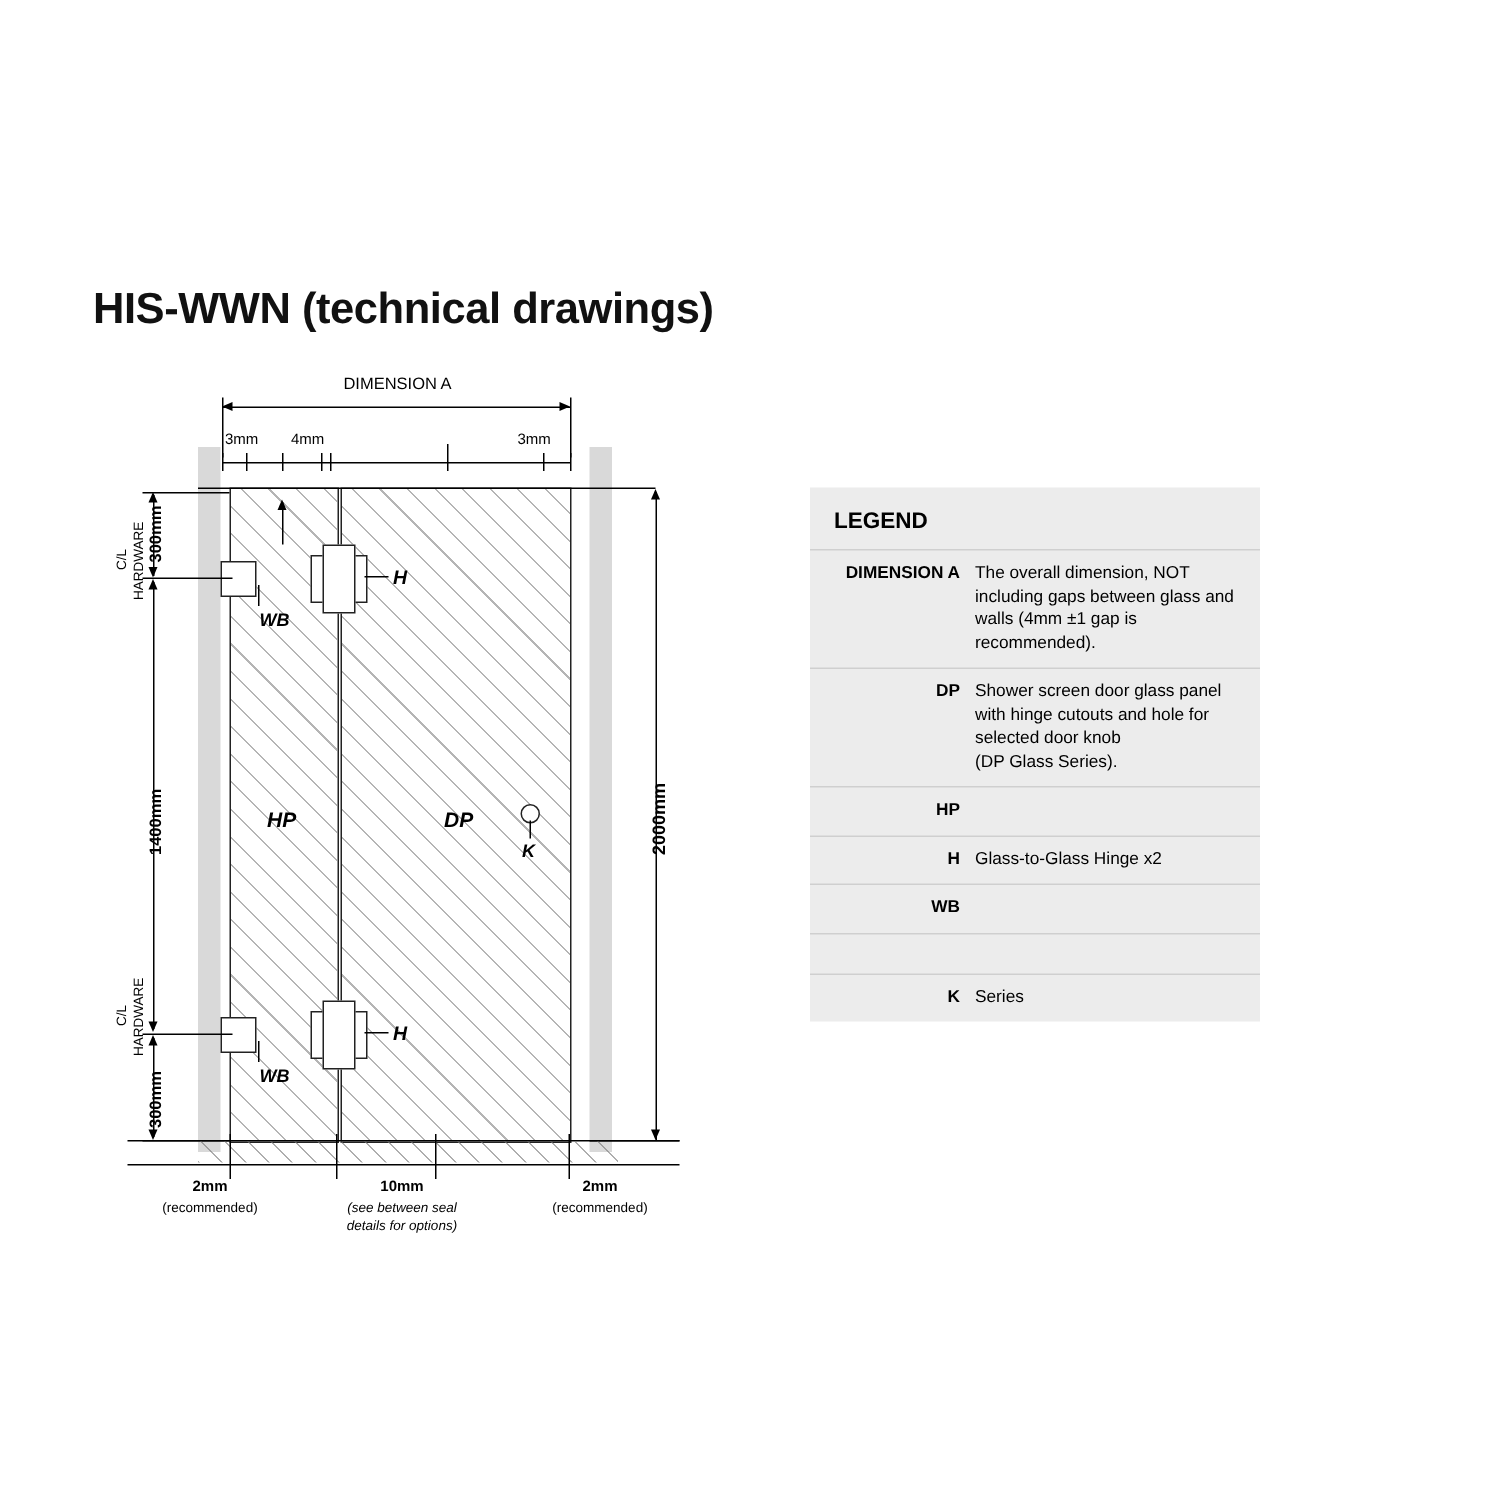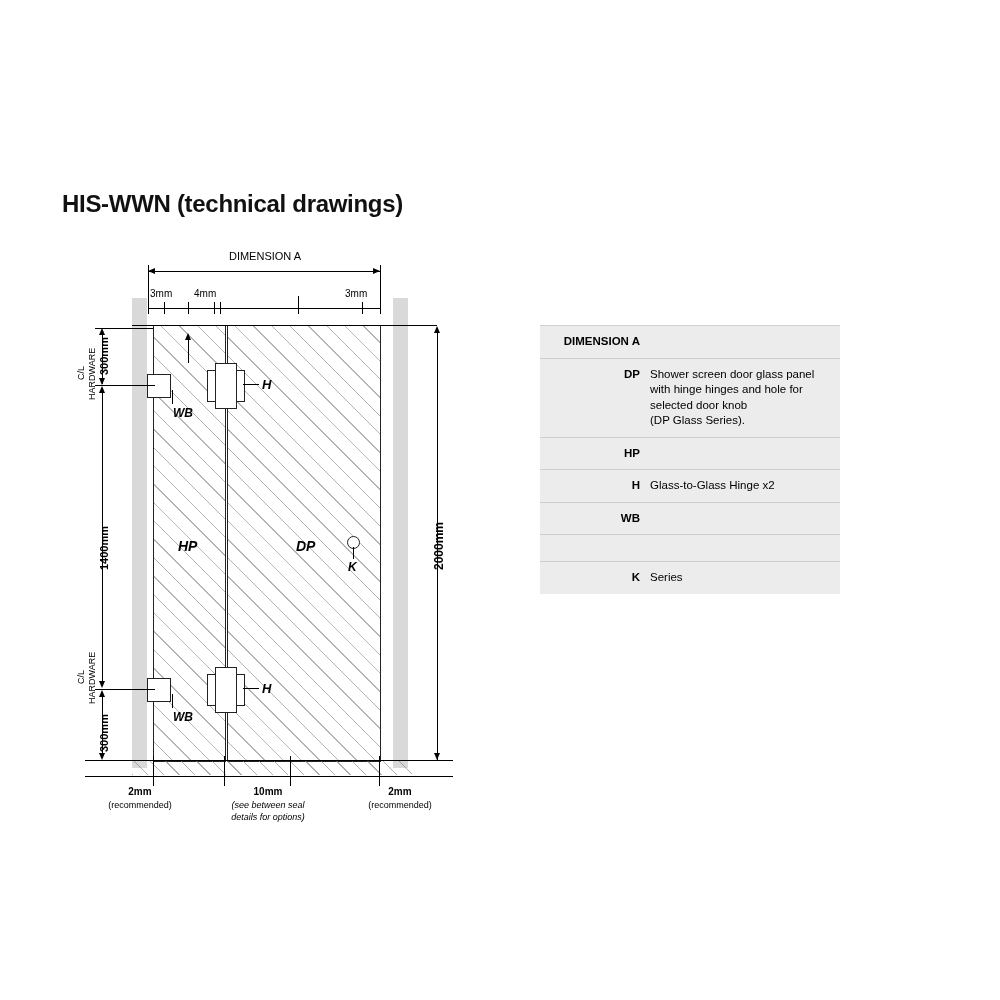--- a/index.html
+++ b/index.html
@@ -12,21 +12,21 @@
     height: 1000px;
     position: relative;
     font-family: "Liberation Sans", sans-serif;
     color: #000000;
     overflow: hidden;
   }
   .page-title {
     position: absolute;
     left: 62px;
     top: 190px;
-    font-size: 24px;
+    font-size: 29px;
     font-weight: bold;
     letter-spacing: -0.3px;
     color: #111111;
   }
 
   
   #drawing {
     position: absolute;
     left: 60px;
     top: 240px;
@@ -277,28 +277,30 @@
 
   <div class="lbl small center" style="left:168px; top:546px; width:80px; font-weight:bold;">10mm</div>
   <div class="lbl tiny center" style="left:158px; top:560px; width:100px; font-style:italic;">(see between seal</div>
   <div class="lbl tiny center" style="left:158px; top:572px; width:100px; font-style:italic;">details for options)</div>
 
   <div class="lbl small center" style="left:300px; top:546px; width:80px; font-weight:bold;">2mm</div>
   <div class="lbl tiny center" style="left:290px; top:560px; width:100px;">(recommended)</div>
 </div>
 
 <div id="legend">
+  <div class="legend-title">LEGEND</div>
 
   <div class="legend-row first">
     <div class="legend-key">DIMENSION A</div>
+    <div class="legend-val">The overall dimension, NOT including gaps between glass and walls (4mm ±1 gap is recommended).</div>
   </div>
 
   <div class="legend-row">
     <div class="legend-key">DP</div>
-    <div class="legend-val">Shower screen door glass panel with hinge hinges and hole for selected door knob
+    <div class="legend-val">Shower screen door glass panel with hinge cutouts and hole for selected door knob
 (DP Glass Series).</div>
   </div>
 
   <div class="legend-row">
     <div class="legend-key">HP</div>
   </div>
 
   <div class="legend-row">
     <div class="legend-key">H</div>
     <div class="legend-val">Glass-to-Glass Hinge x2</div>

